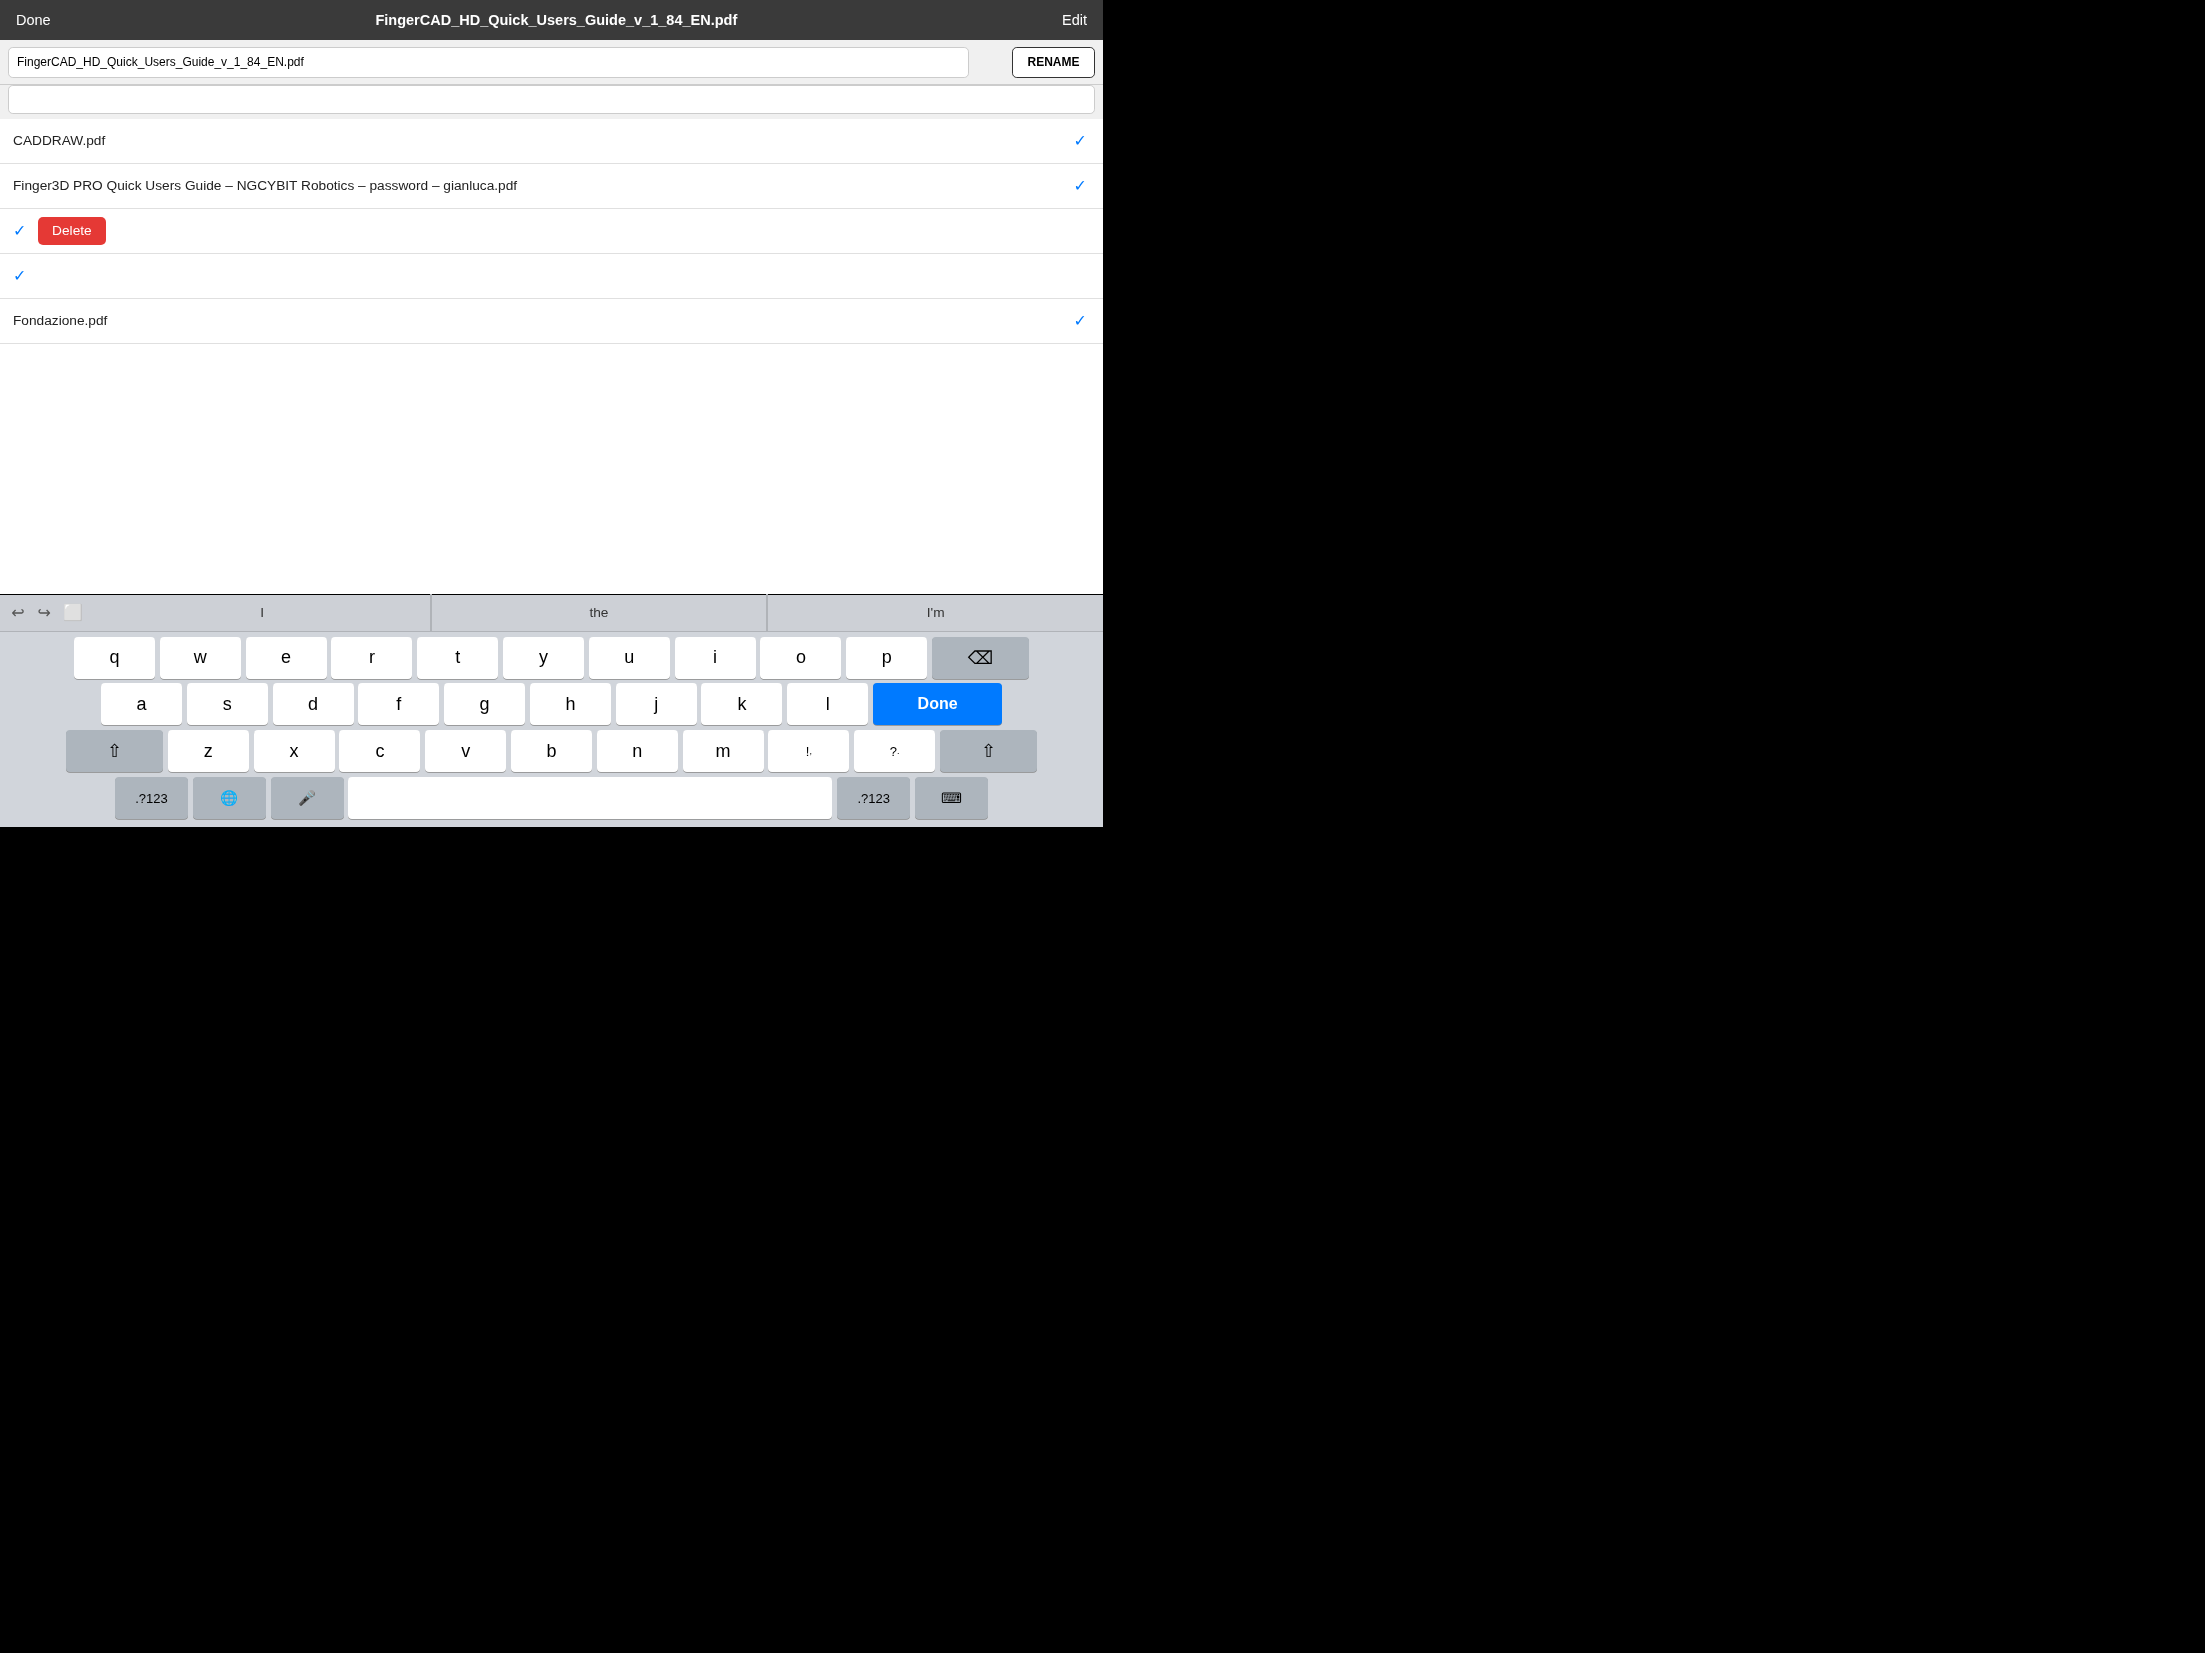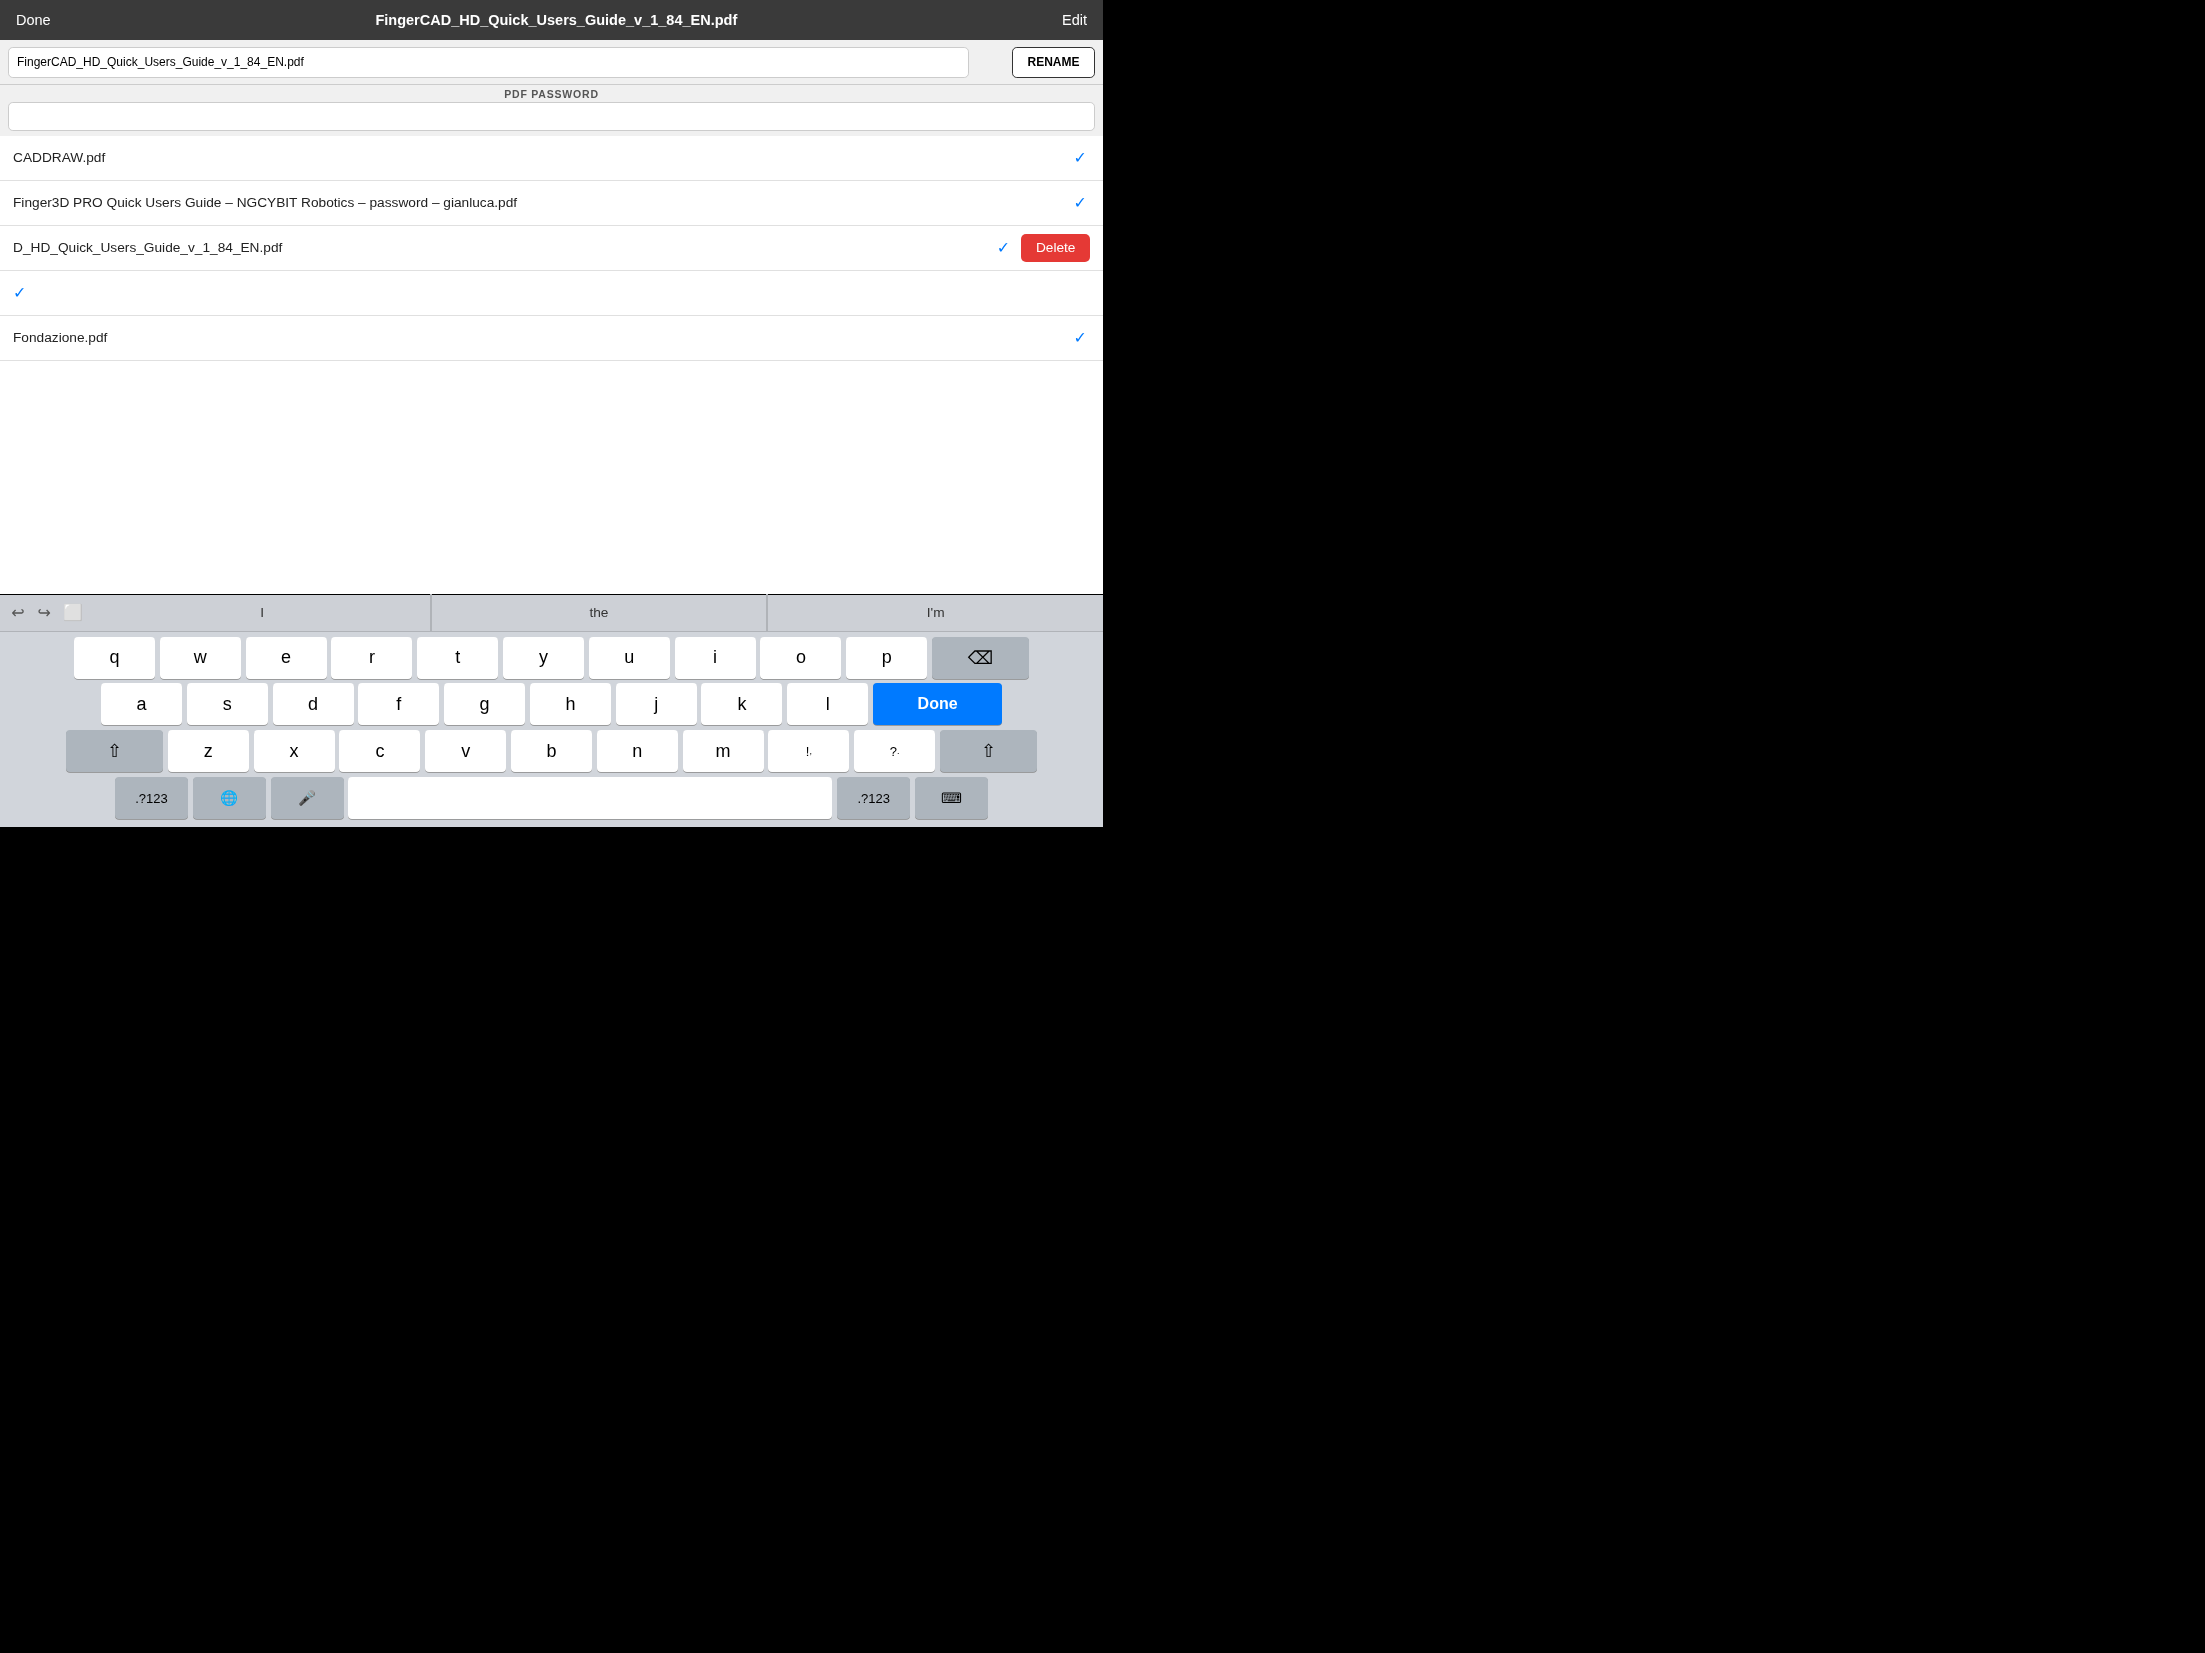--- a/index.html
+++ b/index.html
@@ -266,40 +266,38 @@
   <button class="nav-btn">Edit</button>
 </div>
 
 <div id="content-area" style="height: 554px; overflow: hidden;">
 
   <div id="rename-bar">
     <input id="rename-input" type="text" value="FingerCAD_HD_Quick_Users_Guide_v_1_84_EN.pdf" style="">
     <button id="rename-button">RENAME</button>
   </div>
 
-  <div id="pdf-password-label">PDF PASSWORD</div>
 
   <div id="password-input-wrap">
     <input id="password-input" type="password" style="">
   </div>
 
   <div class="file-list">
 
     <div class="file-row">
       <span class="file-name">CADDRAW.pdf</span>
       <span class="checkmark">✓</span>
     </div>
 
     <div class="file-row">
       <span class="file-name">Finger3D PRO Quick Users Guide – NGCYBIT Robotics – password – gianluca.pdf</span>
       <span class="checkmark">✓</span>
     </div>
 
     <div class="file-row selected-delete" style="overflow:visible;">
-      <span class="file-name">D_HD_Quick_Users_Guide_v_1_84_EN.pdf</span>
       <span class="checkmark">✓</span>
       <button class="delete-btn">Delete</button>
     </div>
 
     <div class="file-row">
       <span class="checkmark">✓</span>
     </div>
 
     <div class="file-row">
       <span class="file-name">Fondazione.pdf</span>

